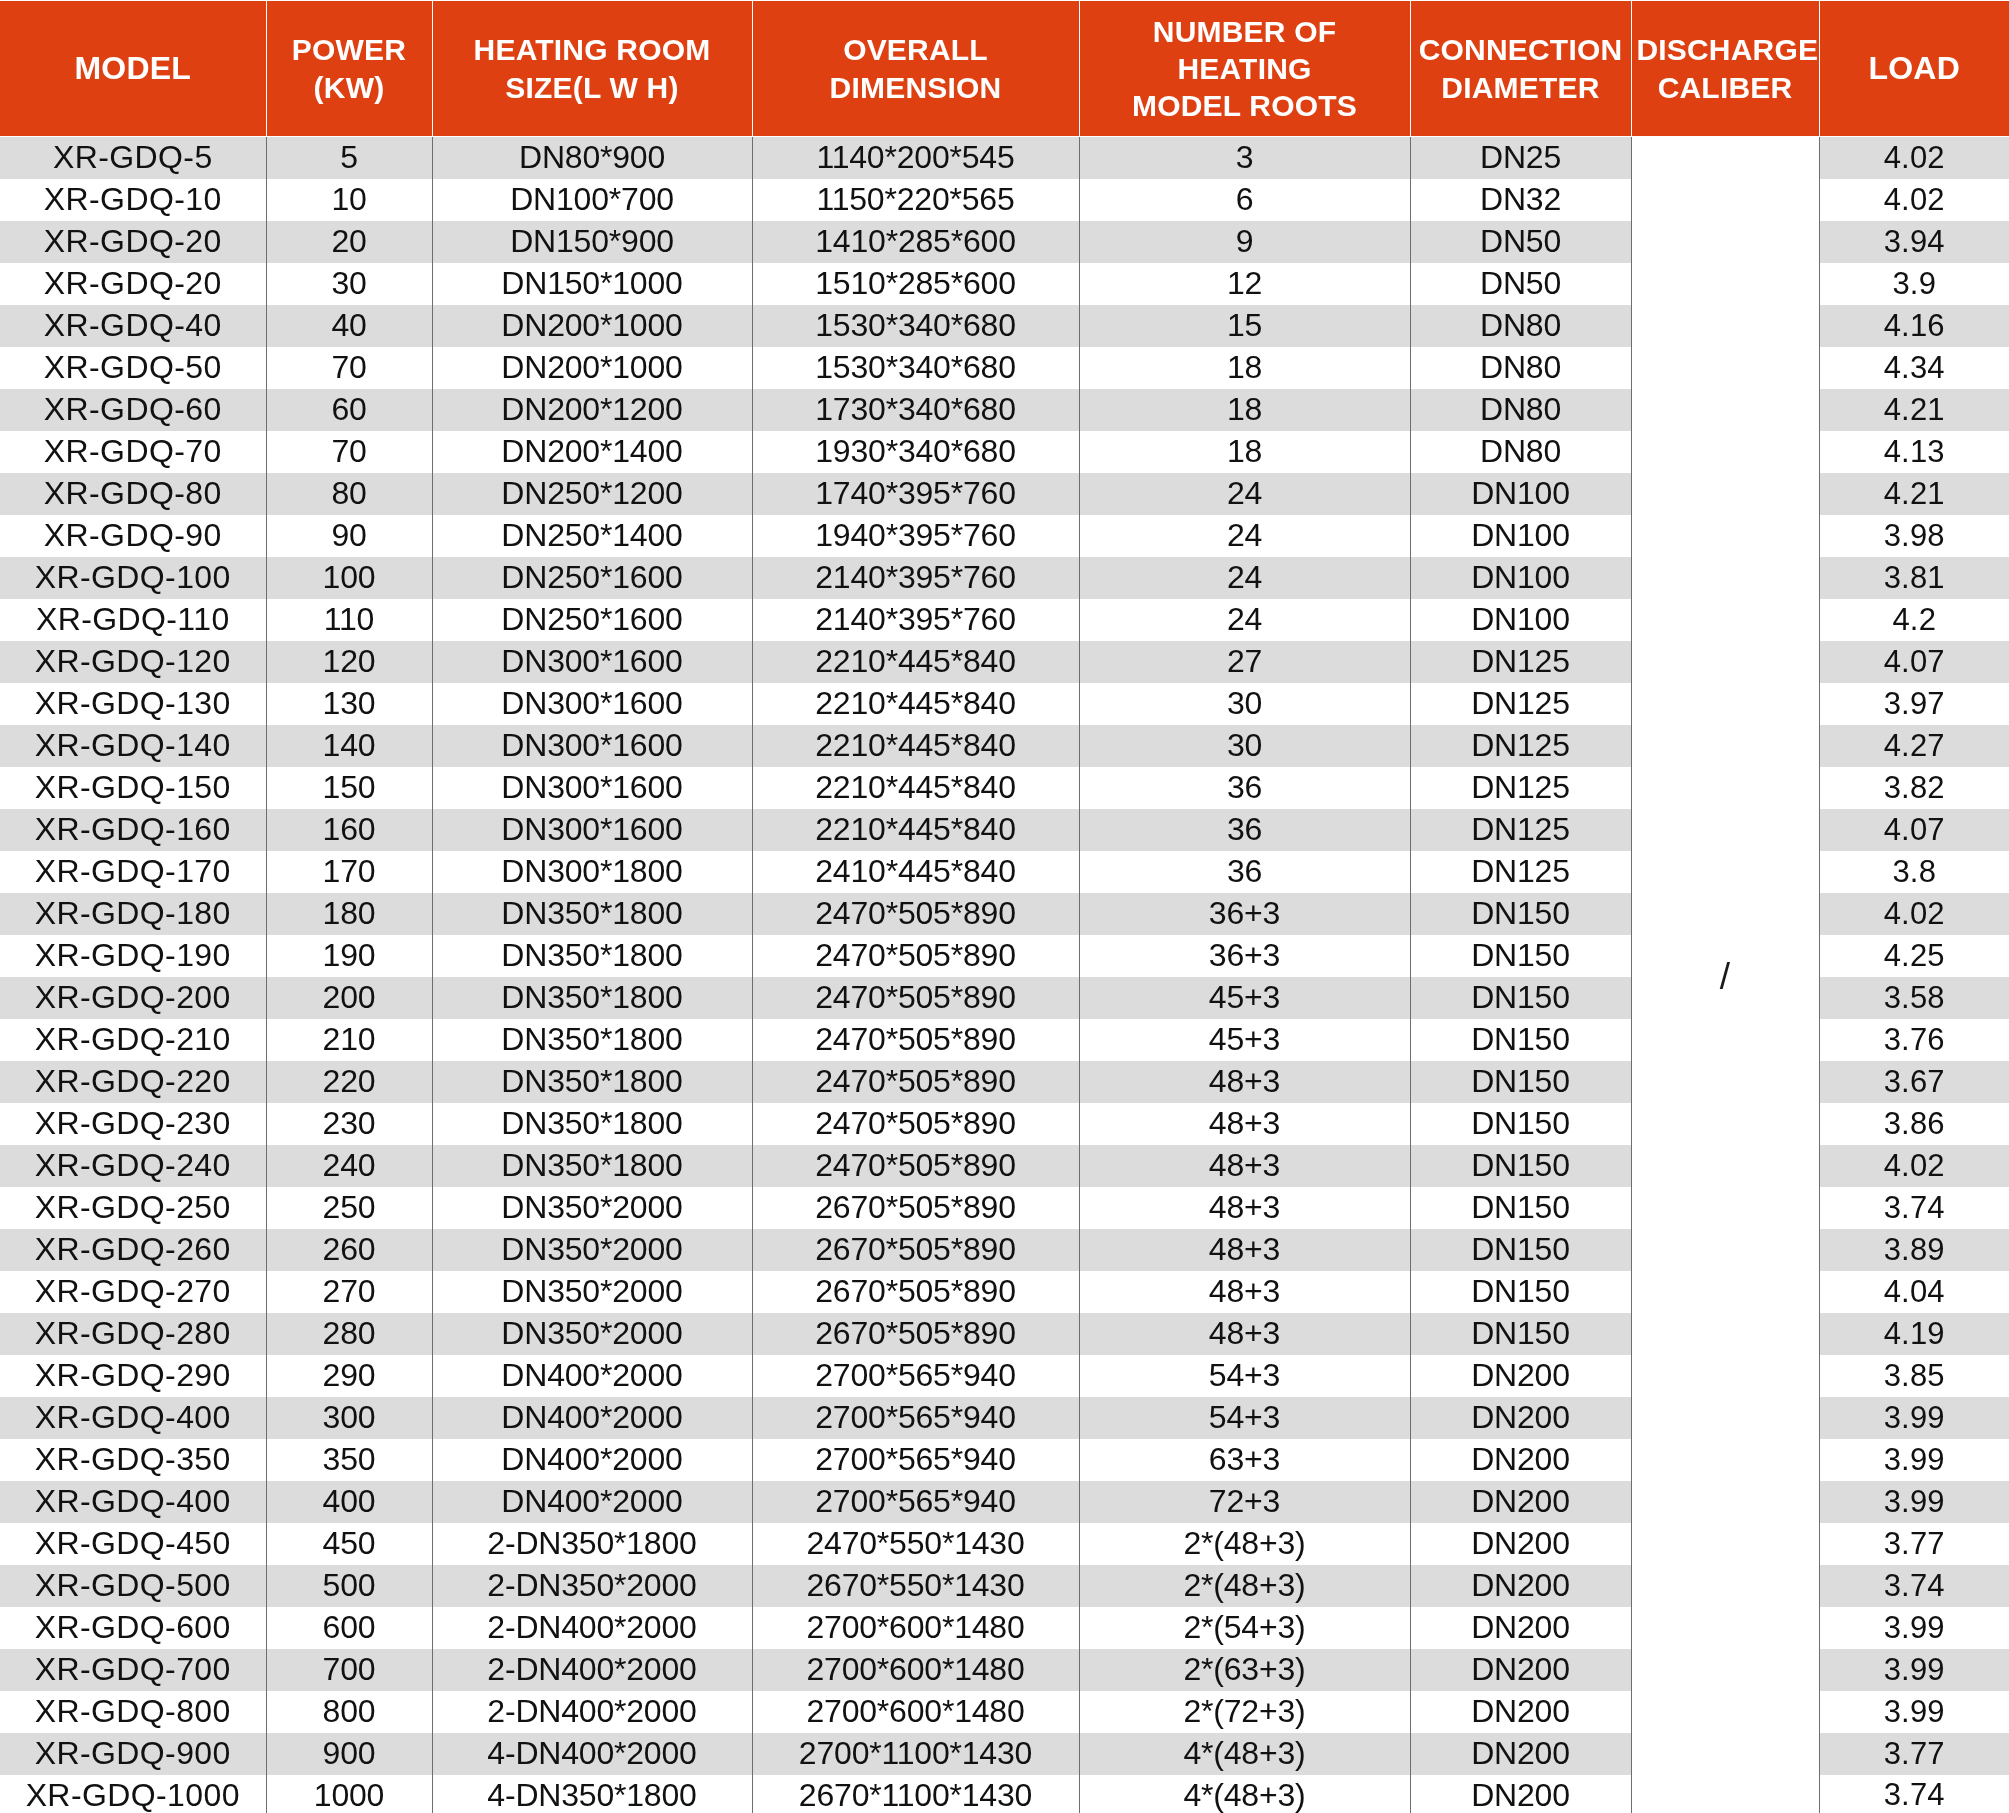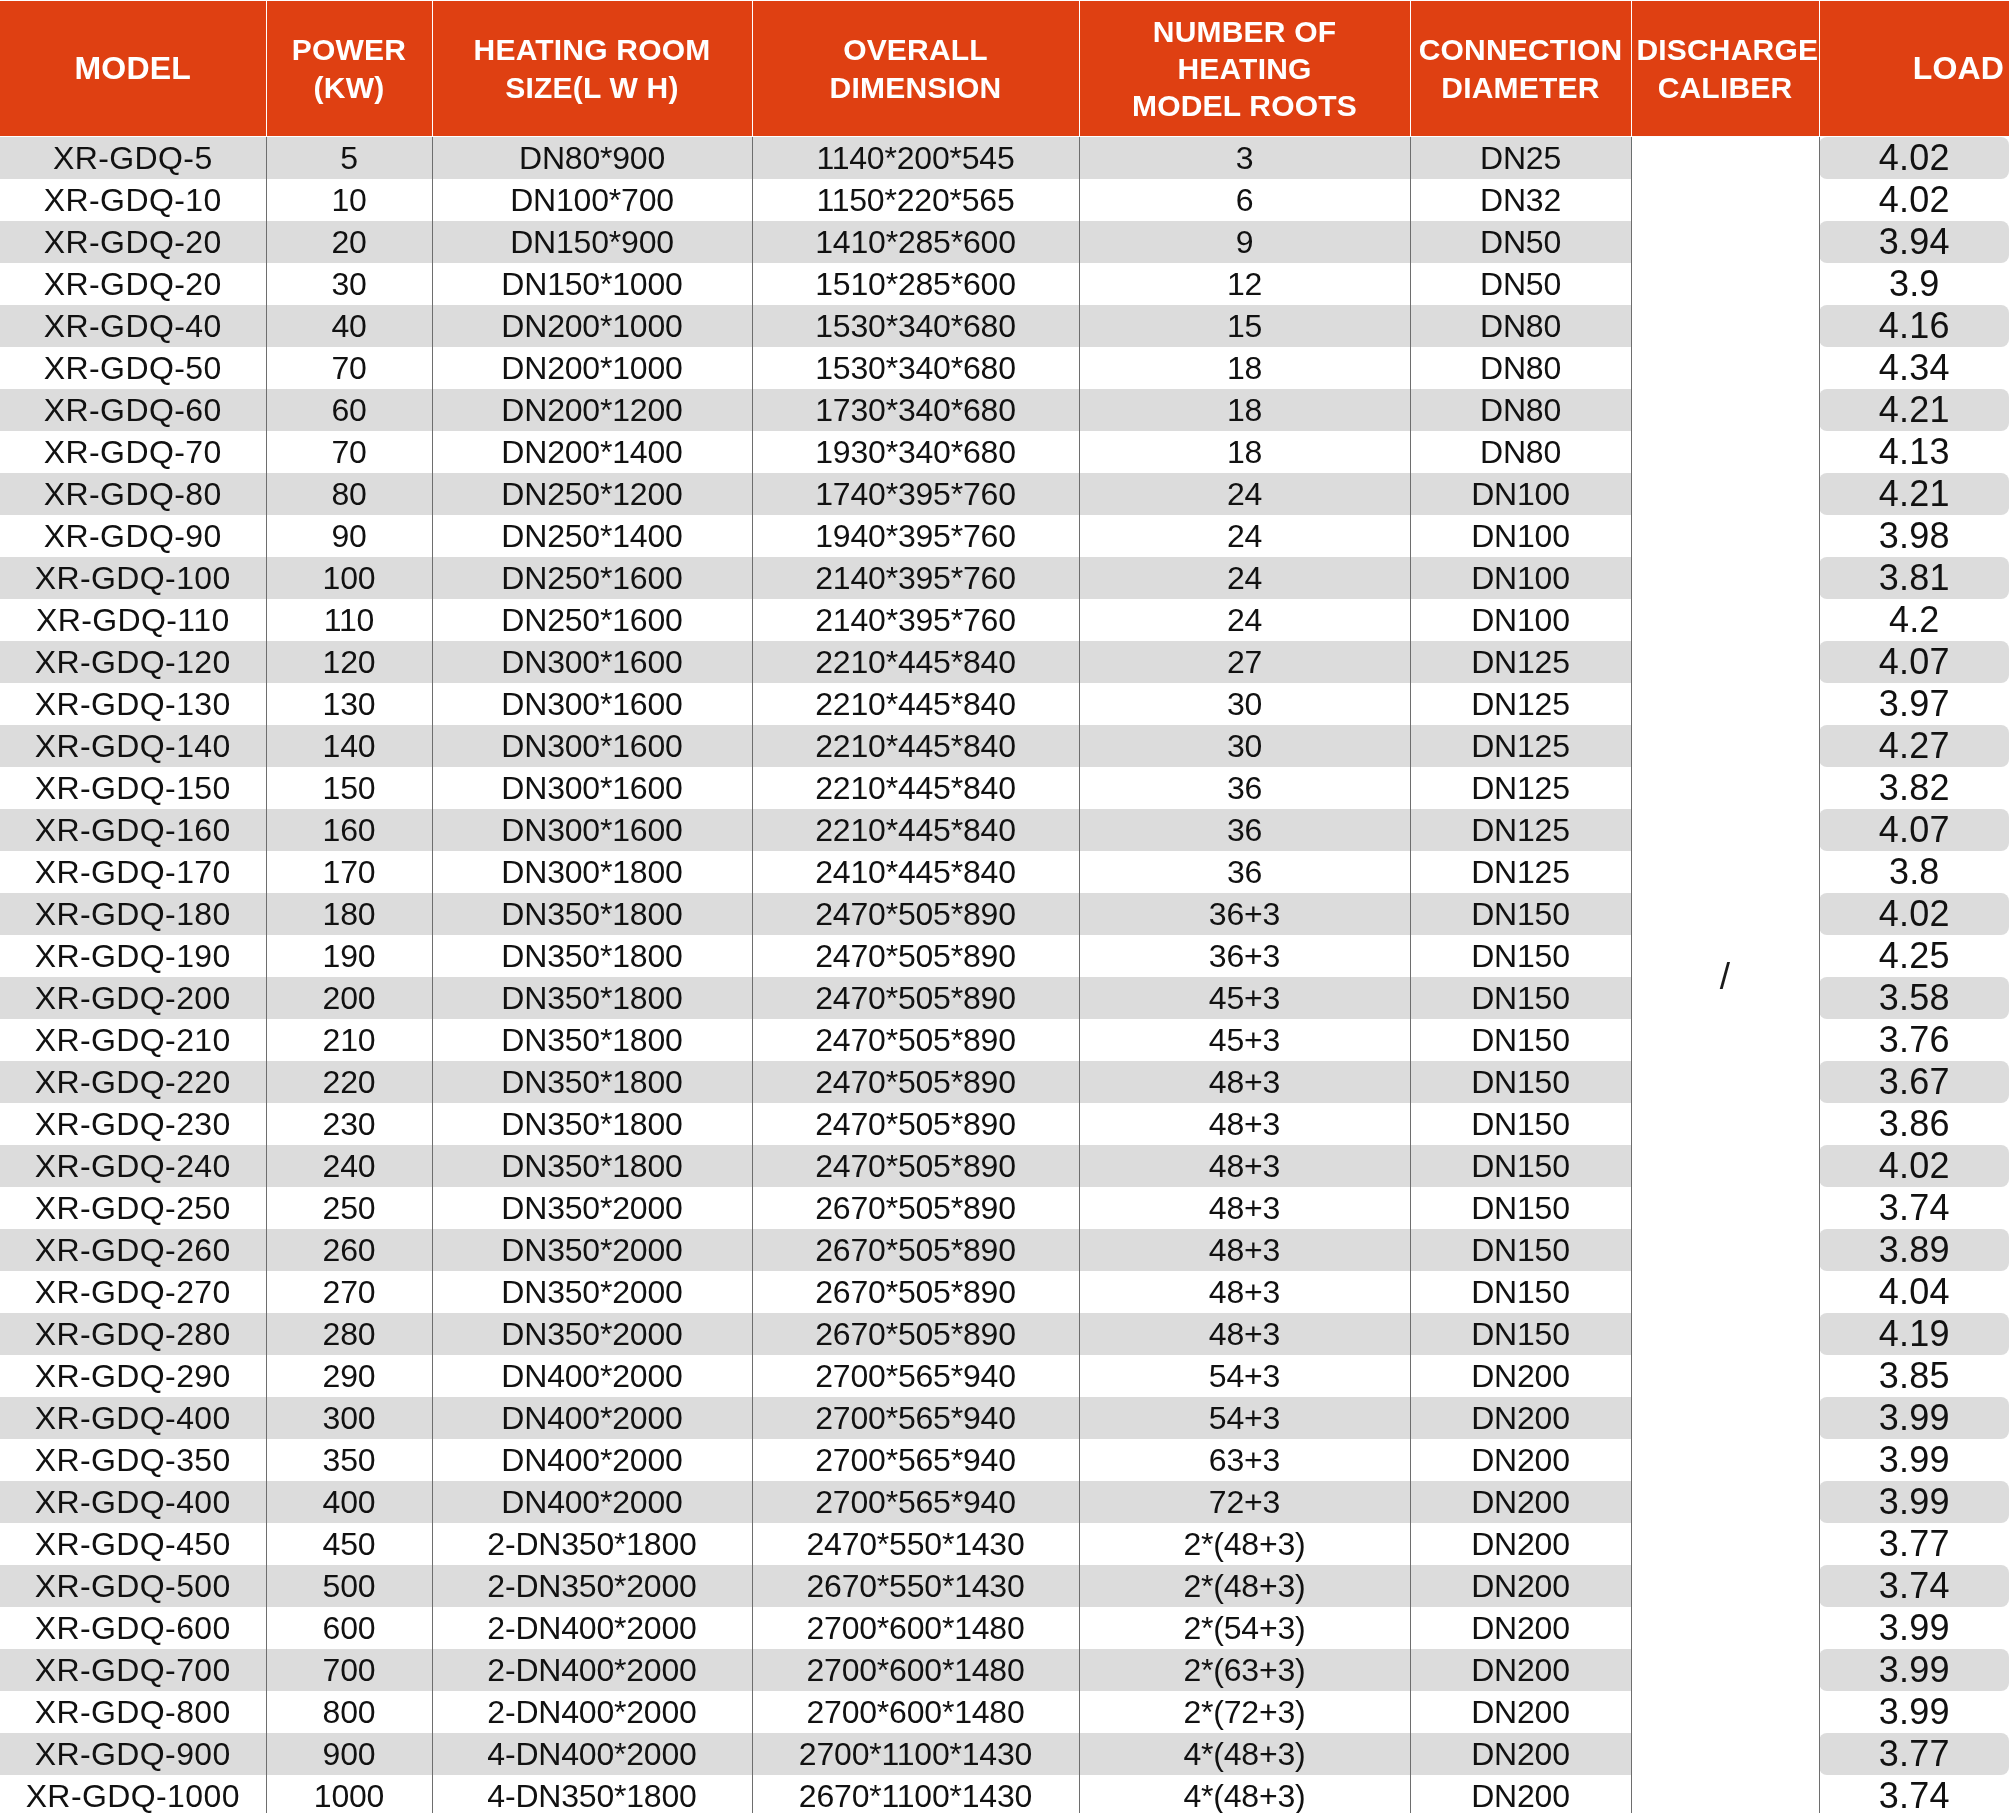--- a/index.html
+++ b/index.html
@@ -67,39 +67,38 @@
   #spec-table tbody tr.alt td {
     background: #dcdcdc;
   }
   
   #spec-table tbody td.cond {
     font-stretch: condensed;
     font-size: 32px;
     letter-spacing: -0.2px;
   }
   #spec-table tbody td.col-load {
-    font-size: 36px;
+    font-size: 31px;
     letter-spacing: 0.2px;
     border-right: none;
-    border-radius: 8px;
   }
   #spec-table tbody td.col-model {
     letter-spacing: 0.4px;
   }
   #spec-table tbody td.cell-discharge {
     background: #ffffff !important;
     font-size: 37px;
     font-weight: 300;
     color: #1a1a1a;
     vertical-align: middle;
   }
   #spec-table tbody tr:last-child td {
     border-bottom: 1.6px solid #4a4a4a;
   }
-  #spec-table thead th:last-child { border-right: none; text-align: right; }
+  #spec-table thead th:last-child { border-right: none; }
   #spec-table thead th:first-child { border-left: none; }
 </style>
 </head>
 <body>
 
 <table id="spec-table">
   <colgroup>
     <col class="c-model">
       <col class="c-power">
       <col class="c-room">

